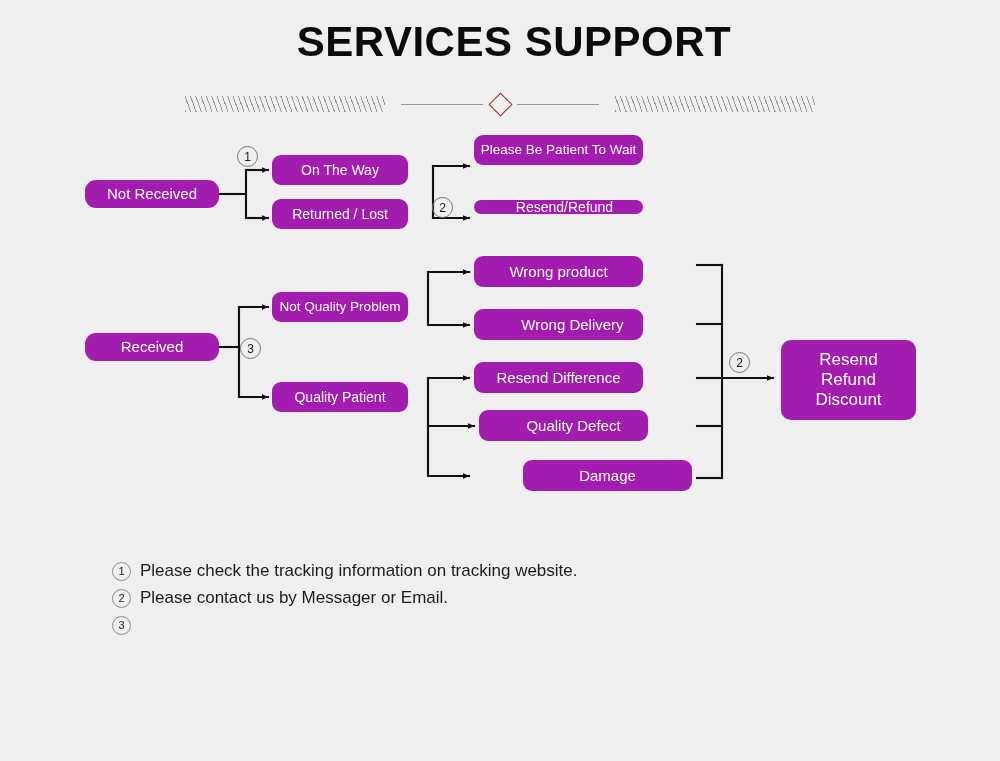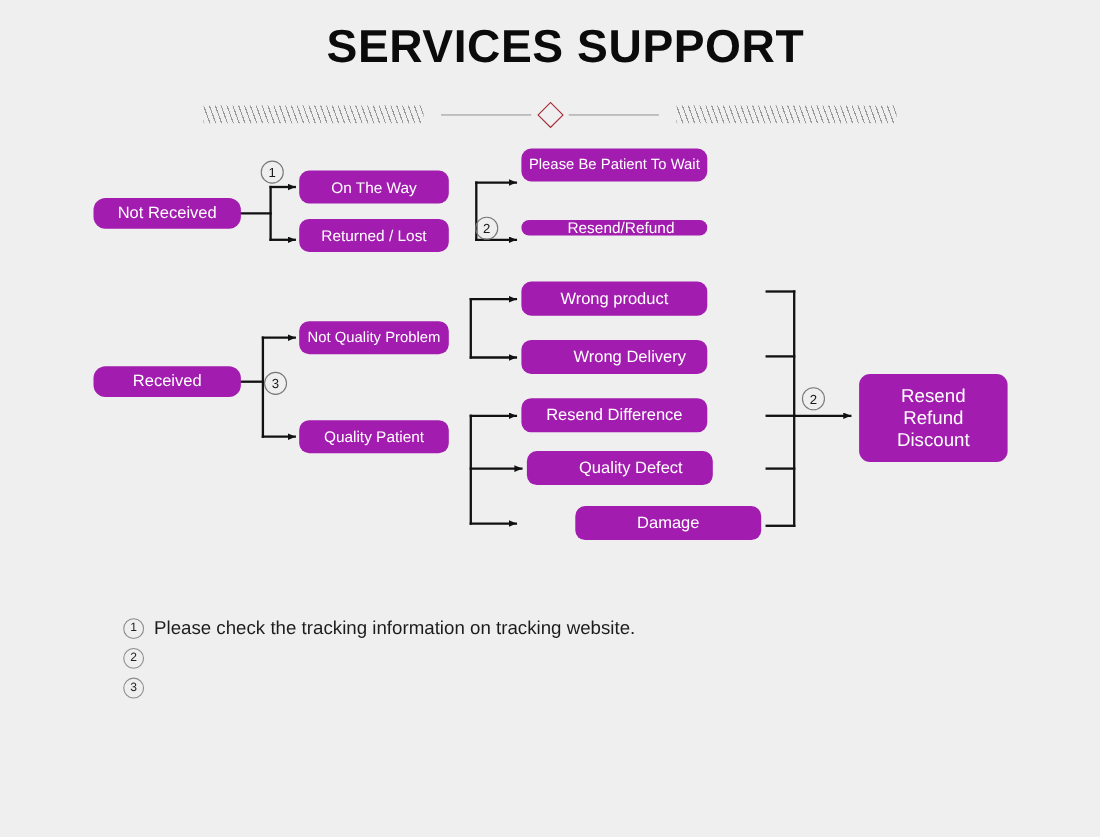--- a/index.html
+++ b/index.html
@@ -289,19 +289,20 @@
   <div class="fn-row">
     <div class="fn-circ">
       <span>1</span>
     </div>
     <div class="fn-text">Please check the tracking information on tracking website.</div>
   </div>
   <div class="fn-row">
     <div class="fn-circ">
       <span>2</span>
     </div>
+    <div class="fn-text">Please contact us by Messager or Email.</div>
   </div>
   <div class="fn-row">
     <div class="fn-circ">
       <span>3</span>
     </div>
   </div>
 </div>
 
 </body></html>

